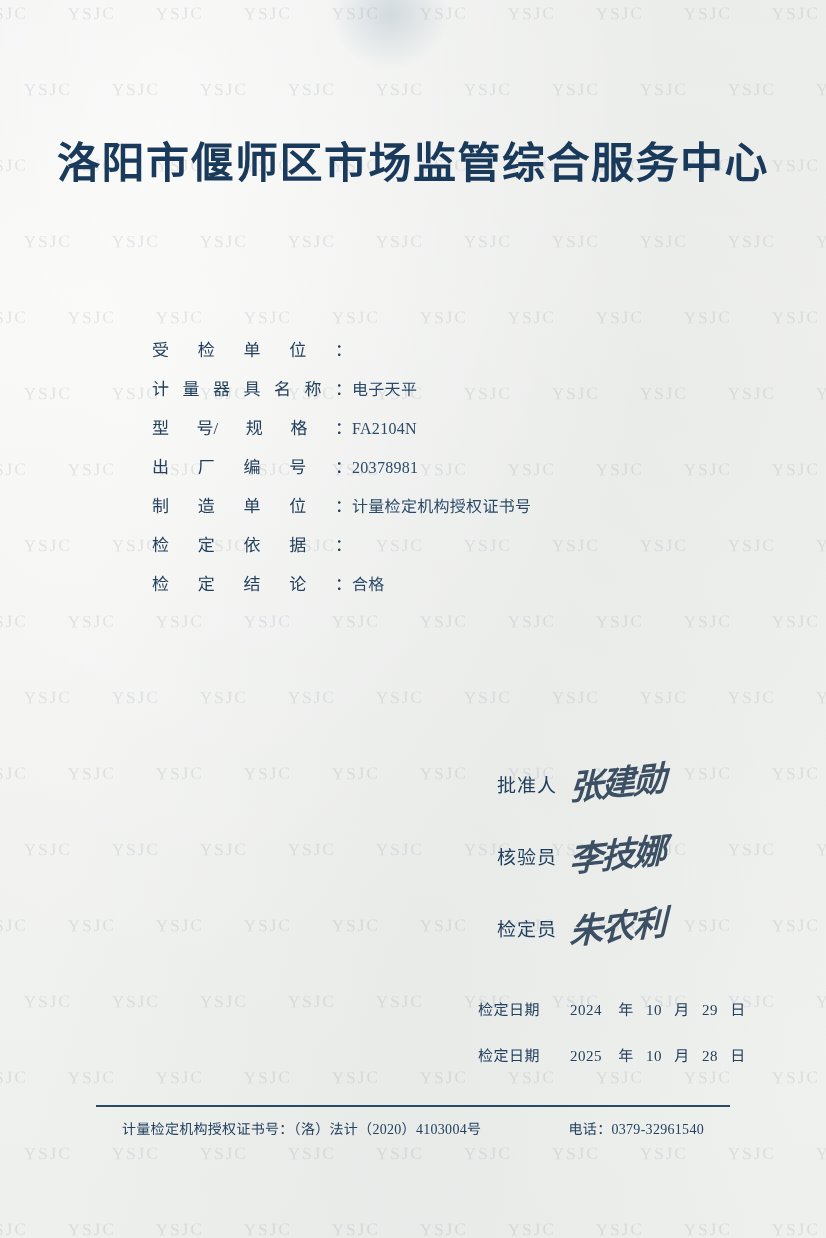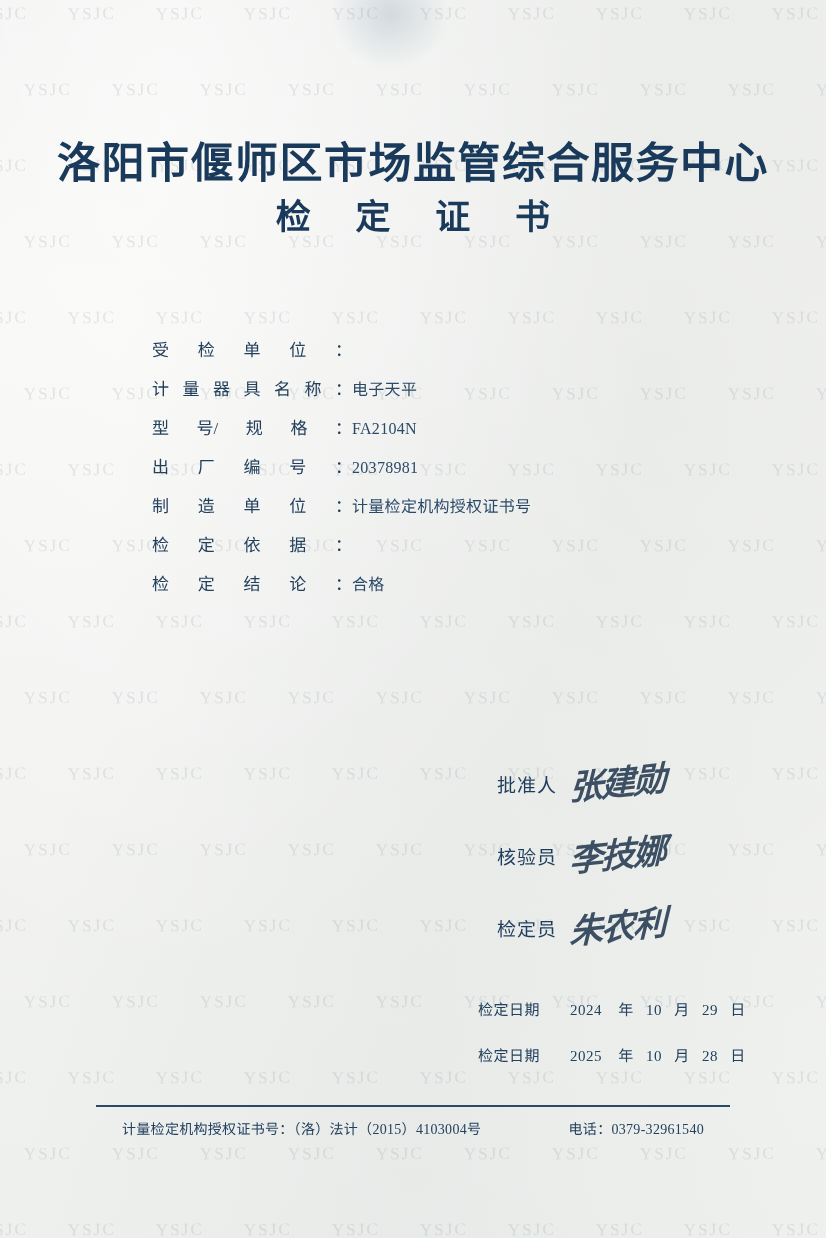--- a/index.html
+++ b/index.html
@@ -403,21 +403,20 @@
       <div class="wm" style="left: 420px; top: 1220px;">YSJC</div>
       <div class="wm" style="left: 508px; top: 1220px;">YSJC</div>
       <div class="wm" style="left: 596px; top: 1220px;">YSJC</div>
       <div class="wm" style="left: 684px; top: 1220px;">YSJC</div>
       <div class="wm" style="left: 772px; top: 1220px;">YSJC</div>
     </div>
 
   <div class="content">
 
     <div class="org-title">洛阳市偃师区市场监管综合服务中心</div>
-    <div class="doc-title">检 定 证 书</div>
 
 
     <div class="fields" id="fields-container">
         <div class="field-row">
           <div class="field-label">
             <span>受</span>
             <span>检</span>
             <span>单</span>
             <span>位</span>
             <span>：</span>
@@ -1355,19 +1354,19 @@
           <span class="dm">10</span>
           <span class="unit">月</span>
           <span class="dd">28</span>
           <span class="unit">日</span>
         </div>
       </div>
 
     <div class="footer-rule"></div>
     <div class="footer">
       <div class="footer-row">
-        <span class="footer-left">计量检定机构授权证书号：（洛）法计（2015）4103004号</span>
+        <span class="footer-left">计量检定机构授权证书号：（洛）法计（2020）4103004号</span>
         <span class="footer-right">电话：0379-32961540</span>
       </div>
     </div>
 
   </div>
 </div>
 
 </body></html>

